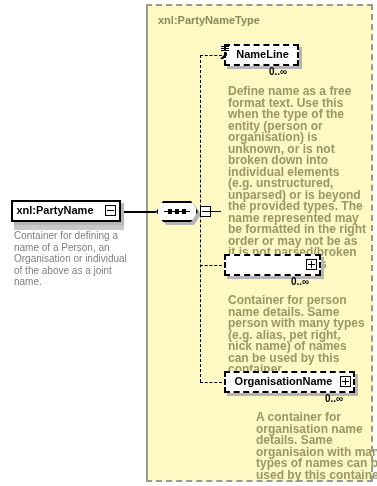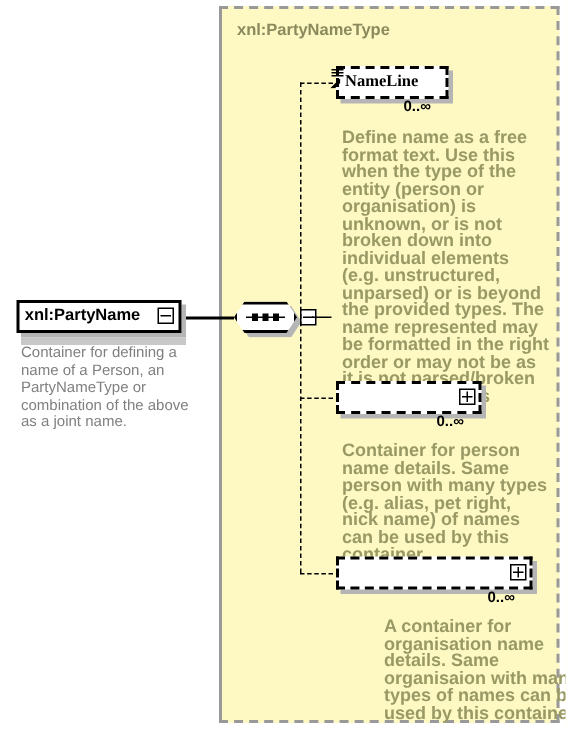--- a/index.html
+++ b/index.html
@@ -202,26 +202,25 @@
     background: #ffffff;
     border: 2px dashed #000000;
     box-sizing: border-box;
   }
   .child-node .c-label {
     position: absolute;
     left: 6px; top: 0;
     right: 18px;
     height: 22px;
     line-height: 21px;
-    text-align: left;
+    text-align: center;
     font-size: 11px;
     font-weight: bold;
     color: #000000;
     white-space: nowrap;
-    font-family: Liberation Serif, serif;
   }
   .child-node .expander { right: 4px; top: 5px; }
 
   
   .texticon {
     position: absolute;
     left: -5px;
     top: 1px;
     width: 12px;
     height: 14px;
@@ -269,21 +268,21 @@
   <div id="type-container-title">xnl:PartyNameType</div>
 </div>
 
 <div id="root-node">
   <div class="shadow"></div>
   <div class="box"></div>
   <div class="label">xnl:PartyName</div>
   <div class="expander"></div>
 </div>
 <div id="root-desc-strip"></div>
-<div id="root-desc">Container for defining a name of a Person, an PartyNameType or combination of the above as a joint name.</div>
+<div id="root-desc">Container for defining a name of a Person, an Organisation or individual of the above as a joint name.</div>
 
 <div class="wire" style="left:124px; top:211px; width:32px; height:2px;"></div>
 
 <div id="sequence-node">
   <div class="seq-shadow"></div>
   <div class="seq-body"></div>
   <div class="seq-line"></div>
   <div class="seq-dot d1"></div>
   <div class="seq-dot d2"></div>
   <div class="seq-dot d3"></div>
@@ -317,16 +316,17 @@
   <div class="c-shadow"></div>
   <div class="c-box"></div>
   <div class="expander plus"></div>
 </div>
 <div class="card" style="left:291px; top:276px;">0..∞</div>
 <div class="child-desc" style="left:228px; top:295px; width:140px;">Container for person name details. Same person with many types (e.g. alias, pet right, nick name)  of names can be used by this container.</div>
 
 <div class="child-node" style="left:224px; top:371px; width:131px;">
   <div class="c-shadow"></div>
   <div class="c-box"></div>
+  <div class="c-label">OrganisationName</div>
   <div class="expander plus"></div>
 </div>
 <div class="card" style="left:325px; top:393px;">0..∞</div>
 <div class="child-desc" style="left:228px; top:412px; width:140px;margin-left:28px;">A container for organisation name details. Same organisaion with many types of names can be used by this container</div>
 
 </body></html>

